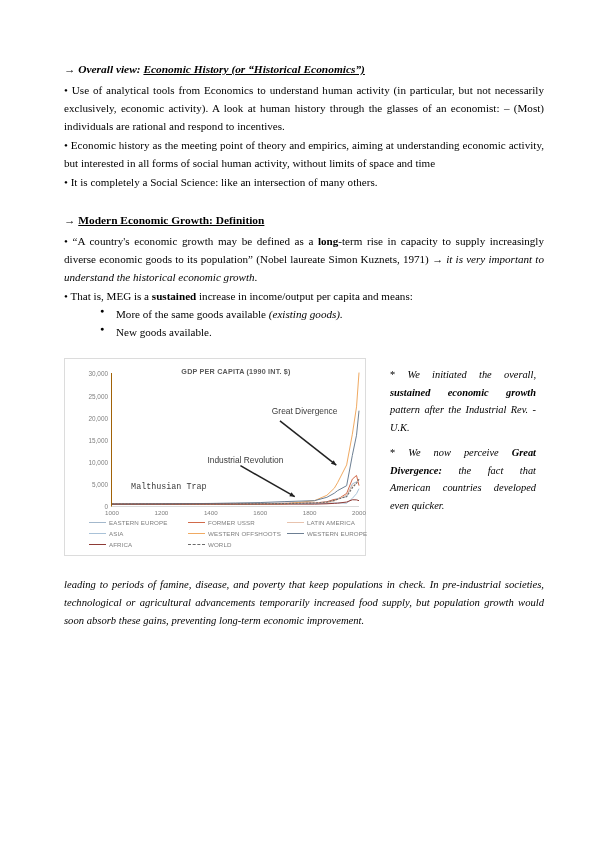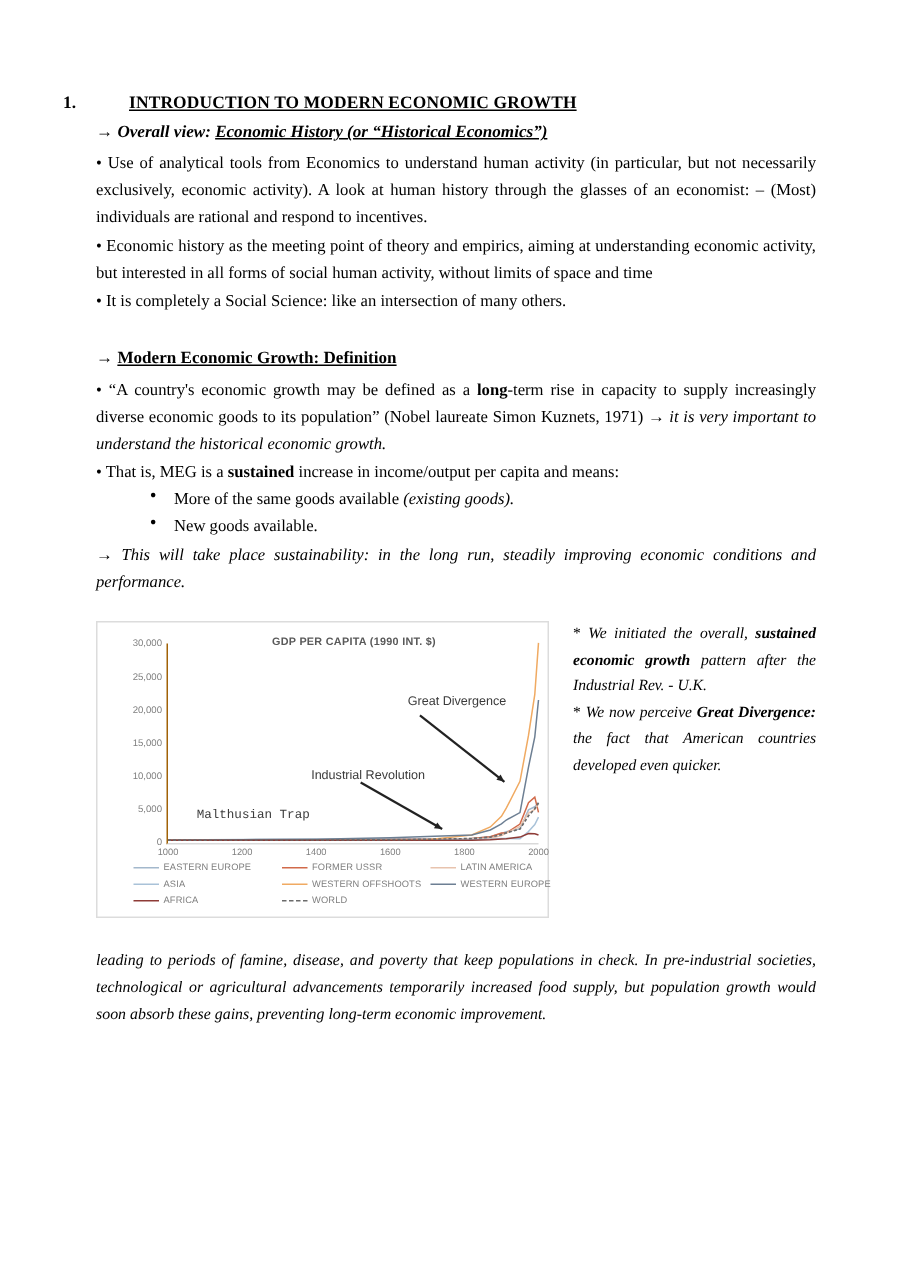--- a/index.html
+++ b/index.html
@@ -204,21 +204,21 @@
     position: absolute;
     left: 318px;
     top: 0;
     width: 162px;
     font-size: 10.4px;
     line-height: 1.68;
     font-style: italic;
     text-align: justify;
     text-justify: inter-word;
   }
-  .sidenote p { margin: 0; }
+  .sidenote p { margin: 8px; }
   .sidenote .gap { height: 11px; }
   .star { font-style: normal; }
 
   .tail {
     position: absolute;
     left: 0;
     top: 218px;
     width: 480px;
     font-size: 10.6px;
     line-height: 1.7;
@@ -227,23 +227,20 @@
     text-justify: inter-word;
   }
   .tail p { margin: 0; }
 </style>
 </head>
 <body>
 
 <div class="page">
   <div class="content">
 
-    <div class="doc-title">
-      <span class="num">1.</span><span class="u">INTRODUCTION TO MODERN ECONOMIC GROWTH</span>
-    </div>
 
     <div class="sub-head">
       <span class="arrow">→</span>
       <span>Overall view:</span>
       <span class="u">Economic History (or “Historical Economics”)</span>
     </div>
 
     <p class="para">
       <span>•</span>
       <span>Use of analytical tools from Economics to understand human activity (in particular, but not necessarily exclusively, economic activity). A look at human history through the glasses of an economist: – (Most) individuals are rational and respond to incentives.</span>
@@ -279,23 +276,20 @@
 
     <ul class="sub-list">
       <li>
         <span>More of the same goods available </span><i>(existing goods).</i>
       </li>
       <li>
         <span>New goods available.</span>
       </li>
     </ul>
 
-    <p class="italic-note">
-      <span>→</span><span> This will take place sustainability: in the long run, steadily improving economic conditions and performance.</span>
-    </p>
 
     <div class="fig-wrap" style="height: 300px;">
 
       <div class="chart-box">
         <div class="chart-inner">
           <div class="chart-title">GDP PER CAPITA (1990 INT. $)</div>
           <div class="plot" id="plot-area">
               <div class="ytick" style="top: 133px;">0</div>
               <div class="ytick" style="top: 110.833px;">5,000</div>
               <div class="ytick" style="top: 88.6667px;">10,000</div>

